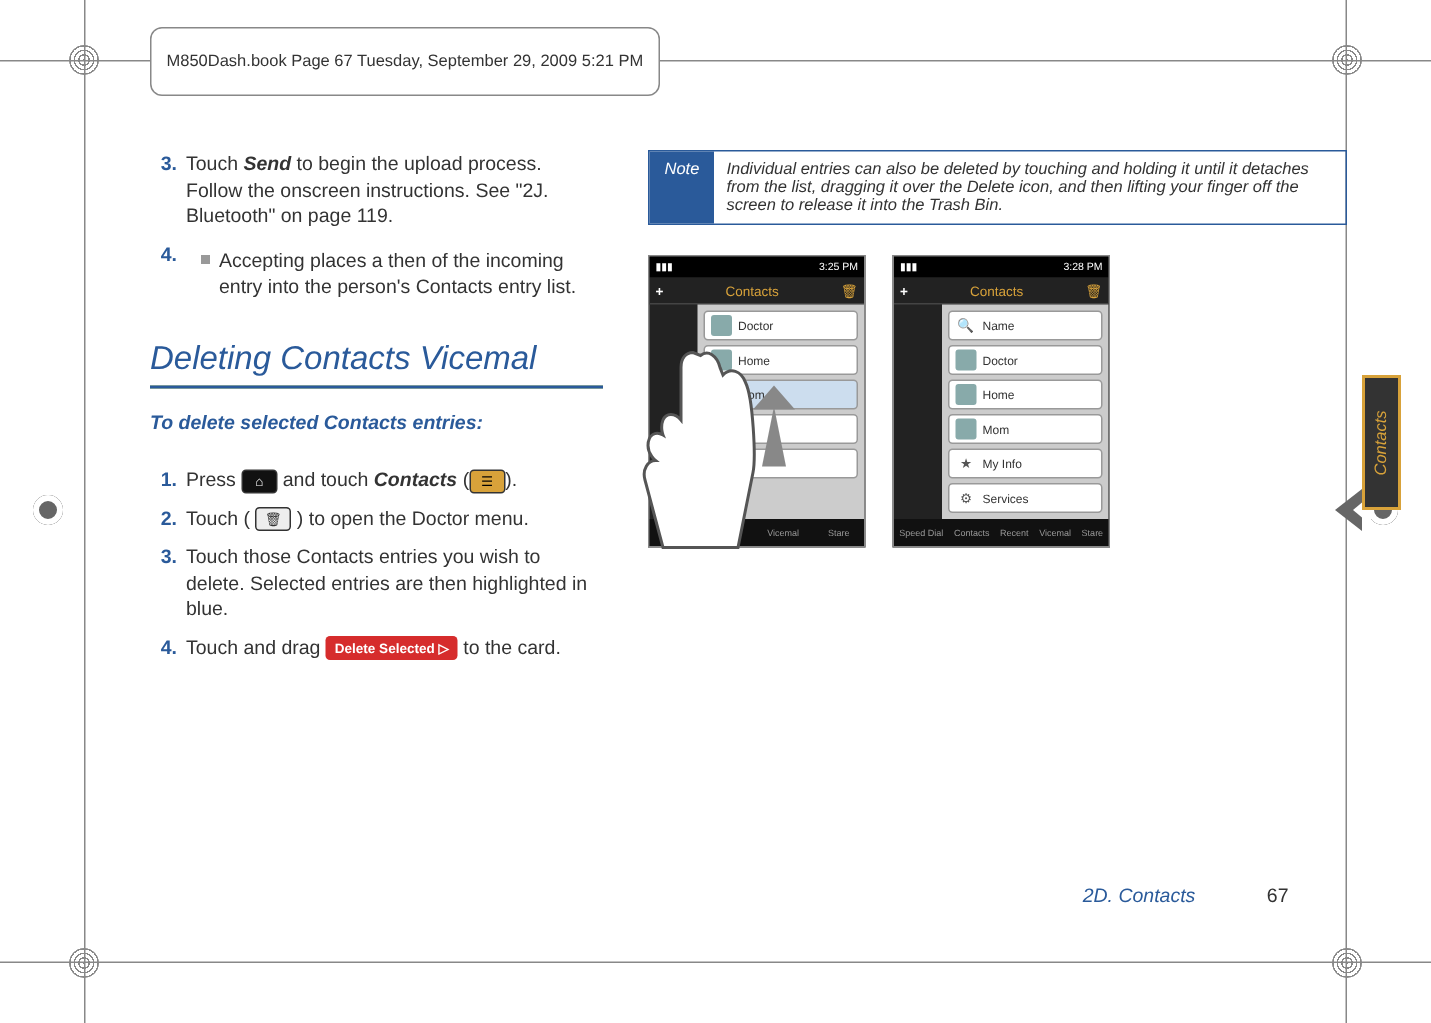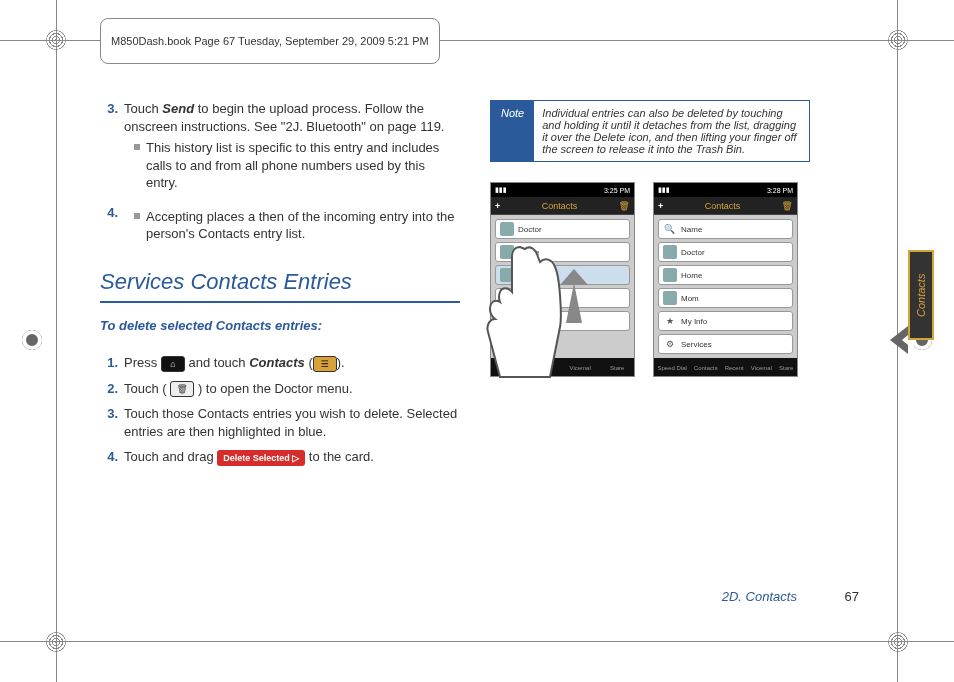--- a/index.html
+++ b/index.html
@@ -174,21 +174,21 @@
     border-radius: 3px;
   }
   .del-sel::after {
     content: " ▷";
     font-size: 9px;
   }
 
   
   .note-box {
     display: flex;
-    width: 320px;
+    width: 466px;
     font-size: 11px;
     font-style: italic;
     border: 1px solid #2a5a9a;
   }
   .note-label {
     background: #2a5a9a;
     color: #fff;
     padding: 6px 10px;
     font-weight: normal;
   }
@@ -236,20 +236,21 @@
     border-bottom: 1px solid #444;
   }
   .ph-header .plus { color: #fff; font-weight: bold; }
   .ph-list {
     background: #ccc;
     height: 143px;
     padding: 4px;
     display: flex;
     flex-direction: column;
     gap: 3px;
+    margin-left: 32px;
   }
   .ph-row {
     background: #fff;
     border: 1px solid #999;
     border-radius: 3px;
     height: 20px;
     display: flex;
     align-items: center;
     padding: 0 4px;
     gap: 4px;
@@ -355,38 +356,34 @@
 <div class="header-bar">M850Dash.book  Page 67  Tuesday, September 29, 2009  5:21 PM</div>
 
 <div class="page">
 
   <div class="col-left">
 
     <div class="num-item">
       <div class="num">3.</div>
       <div class="body">
         <span>Touch </span><span class="bi">Send</span><span> to begin the upload process. Follow the onscreen instructions. See "2J. Bluetooth" on page 119.</span>
-        <div class="sub-bullet">
-          <div class="sqb"></div>
-          <div>This history list is specific to this entry and includes calls to and from all phone numbers used by this entry.</div>
-        </div>
       </div>
     </div>
 
     <div class="num-item">
       <div class="num">4.</div>
       <div class="body">
         <div class="sub-bullet">
           <div class="sqb"></div>
           <div>Accepting places a then of the incoming entry into the person's Contacts entry list.</div>
         </div>
       </div>
     </div>
 
-    <div class="section-title">Services Contacts Entries</div>
+    <div class="section-title">Deleting Contacts Vicemal</div>
     <div class="section-rule"></div>
 
     <div class="subhead">To delete selected Contacts entries:</div>
 
     <div class="num-item">
       <div class="num">1.</div>
       <div class="body">
         <span>Press </span>
         <span class="inline-icon">⌂</span>
         <span> and touch </span><span class="bi">Contacts</span><span> (</span><span class="inline-icon" style="background:#d8a23a;color:#000">☰</span><span>).</span>

